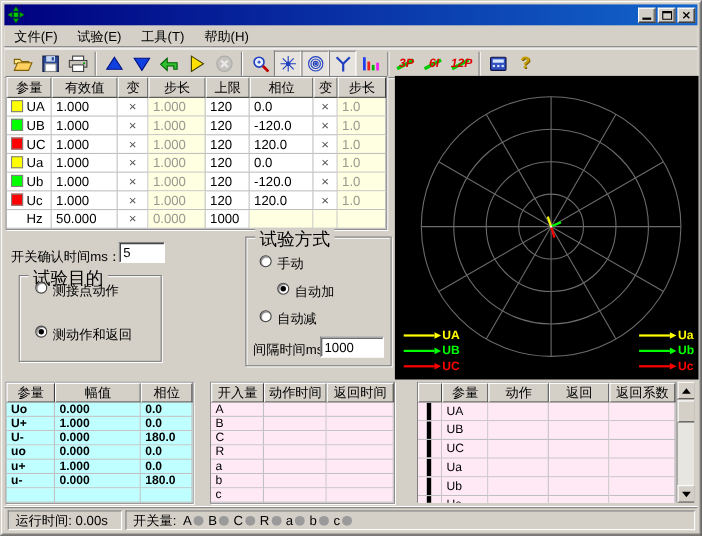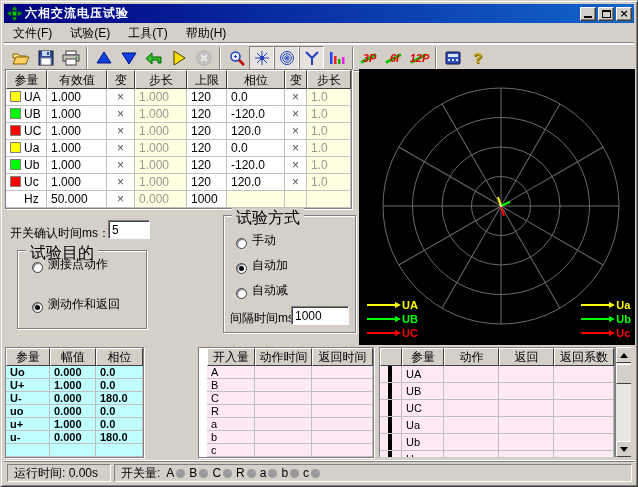--- a/index.html
+++ b/index.html
@@ -58,35 +58,35 @@
   .leg-entry { display:flex; align-items:center; height:12px; }
   .leg-line { width:28px; height:2px; }
   .leg-head { width:0; height:0; border-top:3px solid transparent; border-bottom:3px solid transparent; border-left:6px solid; }
   .leg-label { font-size:11px; font-weight:bold; margin-left:1px; }
   
   .ctl-label { position:absolute; color:#000; }
   .textbox { position:absolute; height:19px; background:#fff; border:1px solid; border-color:#808080 #fff #fff #808080;
     box-shadow:inset 1px 1px 0 #404040; font-size:12px; padding:1px 3px; font-family:"Liberation Sans","DejaVu Sans",sans-serif; }
   .groupbox { position:absolute; border:1px solid #808080; box-shadow:inset 1px 1px 0 #fff, 1px 1px 0 #fff; }
   .gb-title { position:absolute; top:-8px; left:8px; background:#d4d0c8; padding:0 4px; font-size:16px; }
-  .radio-row { position:absolute; display:flex; align-items:flex-end; gap:5px; }
+  .radio-row { position:absolute; display:flex; align-items:flex-start; gap:5px; }
   .radio { width:11px; height:11px; border-radius:50%; background:#fff; border:1px solid #404040;
     box-shadow:inset 1px 1px 1px #808080; position:relative; flex:none; }
   .radio.checked::after { content:""; position:absolute; left:2px; top:2px; width:5px; height:5px; border-radius:50%; background:#000; }
   
   .btable { position:absolute; border:1px solid #808080; box-shadow:1px 1px 0 #fff; background:#fff; }
   .bhead, .brow { display:flex; }
   .bcell { border-right:1px solid #c0c0c0; border-bottom:1px solid #c0c0c0; overflow:hidden; white-space:nowrap;
     padding-left:4px; font-size:11px; }
   .bhead .bcell { background:#d4d0c8; border:1px solid; border-color:#fff #404040 #404040 #fff;
     text-align:center; padding:0; height:18px; line-height:17px; font-size:12px; }
   .seq .brow .bcell { height:13px; line-height:13px; background:#c0ffff;font-weight:bold; }
   .io  .brow .bcell { height:13px; line-height:13px; background:#ffe9f5; }
   .res .brow .bcell { height:17px; line-height:16px; background:#ffe9f5; }
-  .s0{width:44px}.s1{width:46px}.s2{width:47px}
+  .s0{width:44px}.s1{width:78px}.s2{width:47px}
   .w0{width:48px}.w1{width:57px}.w2{width:61px}
   .r0{width:22px}.r1{width:42px}.r2{width:55px}.r3{width:55px}.r4{width:60px}
   .checkbox { width:12px; height:12px; border:2px solid #000; background:#fff; margin:1px 0 0 4px; }
   .res-wrap { position:absolute; left:378px; top:346px; width:252px; height:110px; overflow:hidden; }
   .scrollbar { position:absolute; right:0; top:0; width:16px; height:110px; background:#e8e6e0; border-left:1px solid #808080; }
   .sbtn { position:absolute; left:0; width:16px; height:16px; background:#d4d0c8; border:1px solid;
     border-color:#fff #404040 #404040 #fff; display:flex; align-items:center; justify-content:center; }
   .sb-up { top:0; } .sb-down { bottom:0; }
   .arr-up { width:0;height:0;border-left:4px solid transparent;border-right:4px solid transparent;border-bottom:5px solid #000; }
   .arr-down { width:0;height:0;border-left:4px solid transparent;border-right:4px solid transparent;border-top:5px solid #000; }
@@ -109,21 +109,20 @@
 <div class="window">
 
   <div class="titlebar">
     <svg class="title-icon" viewBox="0 0 15 15">
       <polygon points="7.5,0 10,4 5,4" fill="#00b000" stroke="#006000" stroke-width="0.5"></polygon>
       <polygon points="7.5,15 10,11 5,11" fill="#00b000" stroke="#006000" stroke-width="0.5"></polygon>
       <polygon points="0,7.5 4,5 4,10" fill="#00b000" stroke="#006000" stroke-width="0.5"></polygon>
       <polygon points="15,7.5 11,5 11,10" fill="#00b000" stroke="#006000" stroke-width="0.5"></polygon>
       <rect x="5.5" y="5.5" width="4" height="4" fill="#00d000" stroke="#006000" stroke-width="0.5"></rect>
     </svg>
-    <span class="title-text">六相交流电压试验</span>
     <span class="title-buttons">
       <span class="tbtn">
           <span class="glyph-min"></span>
         </span>
       <span class="tbtn">
           <span class="glyph-max"></span>
         </span>
       <span class="tbtn">
           <span class="glyph-close">×</span>
         </span>
@@ -428,21 +427,21 @@
       <span>测动作和返回</span>
     </span>
   </div>
 
   <div class="groupbox" style="left:222px; top:214px; width:133px; height:118px;">
     <span class="gb-title">试验方式</span>
     <span class="radio-row" style="left:12px; top:16px;">
       <span class="radio"></span>
       <span>手动</span>
     </span>
-    <span class="radio-row" style="left:12px; top:41px;">
+    <span class="radio-row" style="left:28px; top:41px;">
       <span class="radio checked"></span>
       <span>自动加</span>
     </span>
     <span class="radio-row" style="left:12px; top:66px;">
       <span class="radio"></span>
       <span>自动减</span>
     </span>
     <span class="ctl-label" style="left:6px; top:94px;">间隔时间ms</span>
     <input class="textbox" style="left: 67px; top: 90px; width: 58px;" value="1000">
   </div>
@@ -491,21 +490,21 @@
       </div>
 
       <div class="brow">
         <span class="bcell s0"></span>
         <span class="bcell s1"></span>
         <span class="bcell s2"></span>
       </div>
 
   </div>
 
-  <div class="btable io" style="left:197px; top:346px;padding-left:8px;">
+  <div class="btable io" style="left:190px; top:346px;">
     <div class="bhead">
       <span class="bcell w0">开入量</span>
       <span class="bcell w1">动作时间</span>
       <span class="bcell w2">返回时间</span>
     </div>
 
       <div class="brow">
         <span class="bcell w0">A</span>
         <span class="bcell w1"></span>
         <span class="bcell w2"></span>

